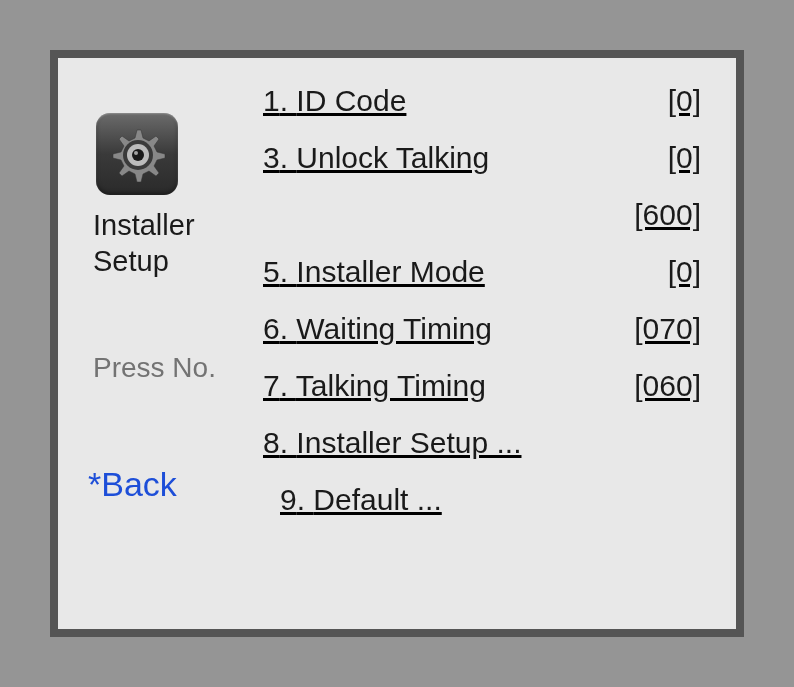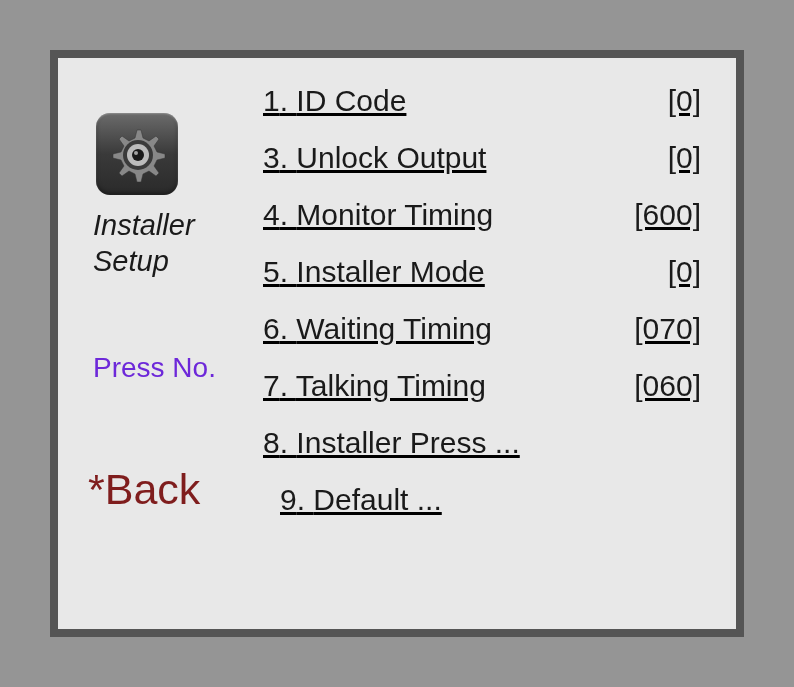--- a/index.html
+++ b/index.html
@@ -50,32 +50,31 @@
       align-items: center;
       justify-content: center;
       box-shadow: inset 0 1px 2px rgba(255,255,255,0.3), inset 0 -2px 4px rgba(0,0,0,0.4);
     }
     .title-text {
       font-size: 29px;
       color: #1a1a1a;
       line-height: 1.25;
       margin-bottom: 70px;
       margin-left: 5px;
-      font-style: italic;
     }
     .hint-text {
       font-size: 28px;
-      color: #6d28d9;
+      color: #737373;
       line-height: 1.25;
       margin-bottom: 80px;
       margin-left: 5px;
     }
     .back-text {
-      font-size: 43px;
-      color: #7f1d1d;
+      font-size: 34px;
+      color: #1d4ed8;
       margin-left: 0px;
     }
     .right-panel {
       flex: 1;
       display: flex;
       flex-direction: column;
       padding-top: 8px;
       text-decoration: underline;
     }
     .menu-item {
@@ -133,46 +132,45 @@
       <div class="back-text">*Back</div>
     </div>
 
     <div class="right-panel">
       <div class="menu-item">
         <span class="menu-label"><span>1</span>. <span>ID Code</span></span>
         <span class="menu-spacer"></span>
         <span class="menu-value">[0]</span>
       </div>
       <div class="menu-item">
-        <span class="menu-label"><span>3</span>. <span>Unlock Output</span></span>
+        <span class="menu-label"><span>3</span>. <span>Unlock Talking</span></span>
         <span class="menu-spacer"></span>
         <span class="menu-value">[0]</span>
       </div>
       <div class="menu-item">
-        <span class="menu-label"><span>4</span>. <span>Monitor Timing</span></span>
         <span class="menu-spacer"></span>
         <span class="menu-value">[600]</span>
       </div>
       <div class="menu-item">
         <span class="menu-label"><span>5</span>. <span>Installer Mode</span></span>
         <span class="menu-spacer"></span>
         <span class="menu-value">[0]</span>
       </div>
       <div class="menu-item">
         <span class="menu-label"><span>6</span>. <span>Waiting Timing</span></span>
         <span class="menu-spacer"></span>
         <span class="menu-value">[070]</span>
       </div>
       <div class="menu-item">
         <span class="menu-label"><span>7</span>. <span>Talking Timing</span></span>
         <span class="menu-spacer"></span>
         <span class="menu-value">[060]</span>
       </div>
       <div class="menu-item">
-        <span class="menu-label"><span>8</span>. <span>Installer Press ...</span></span>
+        <span class="menu-label"><span>8</span>. <span>Installer Setup ...</span></span>
         <span class="menu-spacer"></span>
         <span class="menu-value"></span>
       </div>
       <div class="menu-item">
         <span class="menu-label"><span>9</span>. <span>Default ...</span></span>
         <span class="menu-spacer"></span>
         <span class="menu-value"></span>
       </div>
     </div>
 

